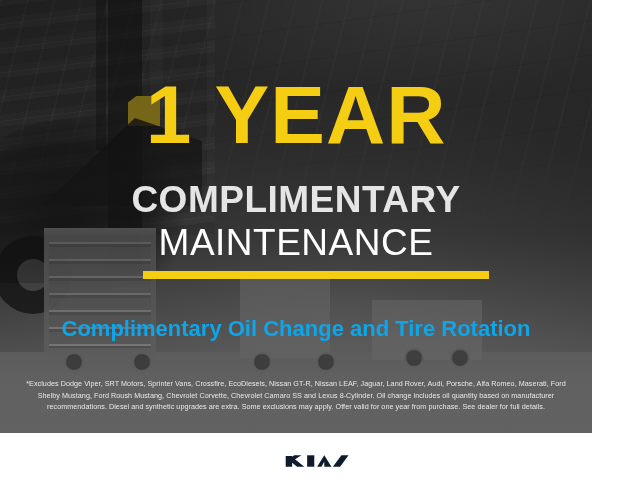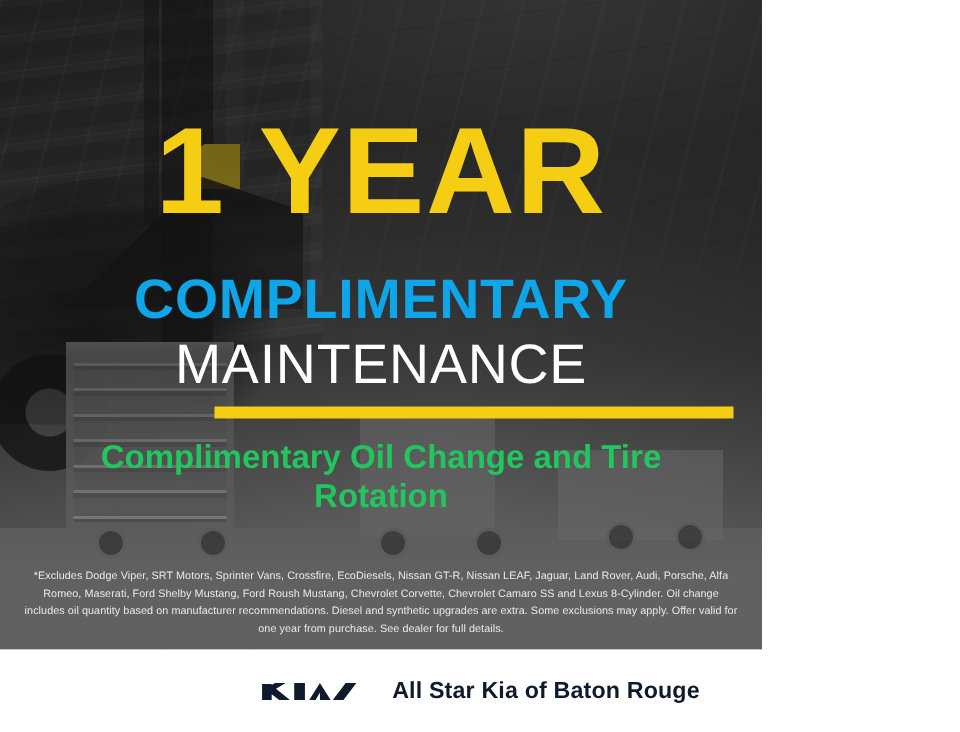--- a/index.html
+++ b/index.html
@@ -20,21 +20,21 @@
     width: 640px;
     height: 488px;
     background: #ffffff;
   }
 
   
   .hero {
     position: absolute;
     left: 0;
     top: 0;
-    width: 508px;
+    width: 592px;
     height: 433px;
     overflow: hidden;
     background: #3c3c3c;
   }
 
   
   .bg-photo {
     position: absolute;
     inset: 0;
     background:
@@ -151,21 +151,21 @@
     position:absolute; left:0; right:0; top:74px;
     color:#F5CE14;
     font-size:82px;
     line-height:82px;
     font-weight:bold;
     letter-spacing:1px;
   }
 
   .headline-sub1{
     position:absolute; left:0; right:0; top:181px;
-    color:#0ea5e9;
+    color:#e5e5e5;
     font-size:37px;
     line-height:37px;
     font-weight:bold;
     letter-spacing:.5px;
   }
   .headline-sub2{
     position:absolute; left:0; right:0; top:224px;
     color:#ffffff;
     font-size:37px;
     line-height:37px;
@@ -174,24 +174,25 @@
   }
 
   .divider{
     position:absolute; left:143px; top:271px;
     width:346px; height:8px;
     background:#F5CE14;
   }
 
   .offer-line{
     position:absolute; left:20px; right:20px;
-    color:#22c55e;
+    color:#0ea5e9;
     font-size:22px;
     line-height:26px;
     font-weight:bold;
+    margin-top:24px;
   }
   .offer-line.l1{ top:292px; }
   .offer-line.l2{ top:321px; }
 
   .disclaimer{
     position:absolute; left:16px; right:16px; top:378px;
     color:#e9e9e9;
     font-size:7.2px;
     line-height:11.6px;
     font-weight:normal;
@@ -278,16 +279,15 @@
 
           <path d="M64 12 L84 12 L84 44 L64 44 Z"></path>
 
           <path d="M92 44 L112 12 L132 44 L112 44 L112 30 L104 44 Z"></path>
 
           <path d="M136 44 L160 12 L180 12 L156 44 Z"></path>
         </g>
       </svg>
     </span>
 
-    <span class="dealer-name">All Star Kia of Baton Rouge</span>
   </div>
 
 </div>
 
 </body></html>

